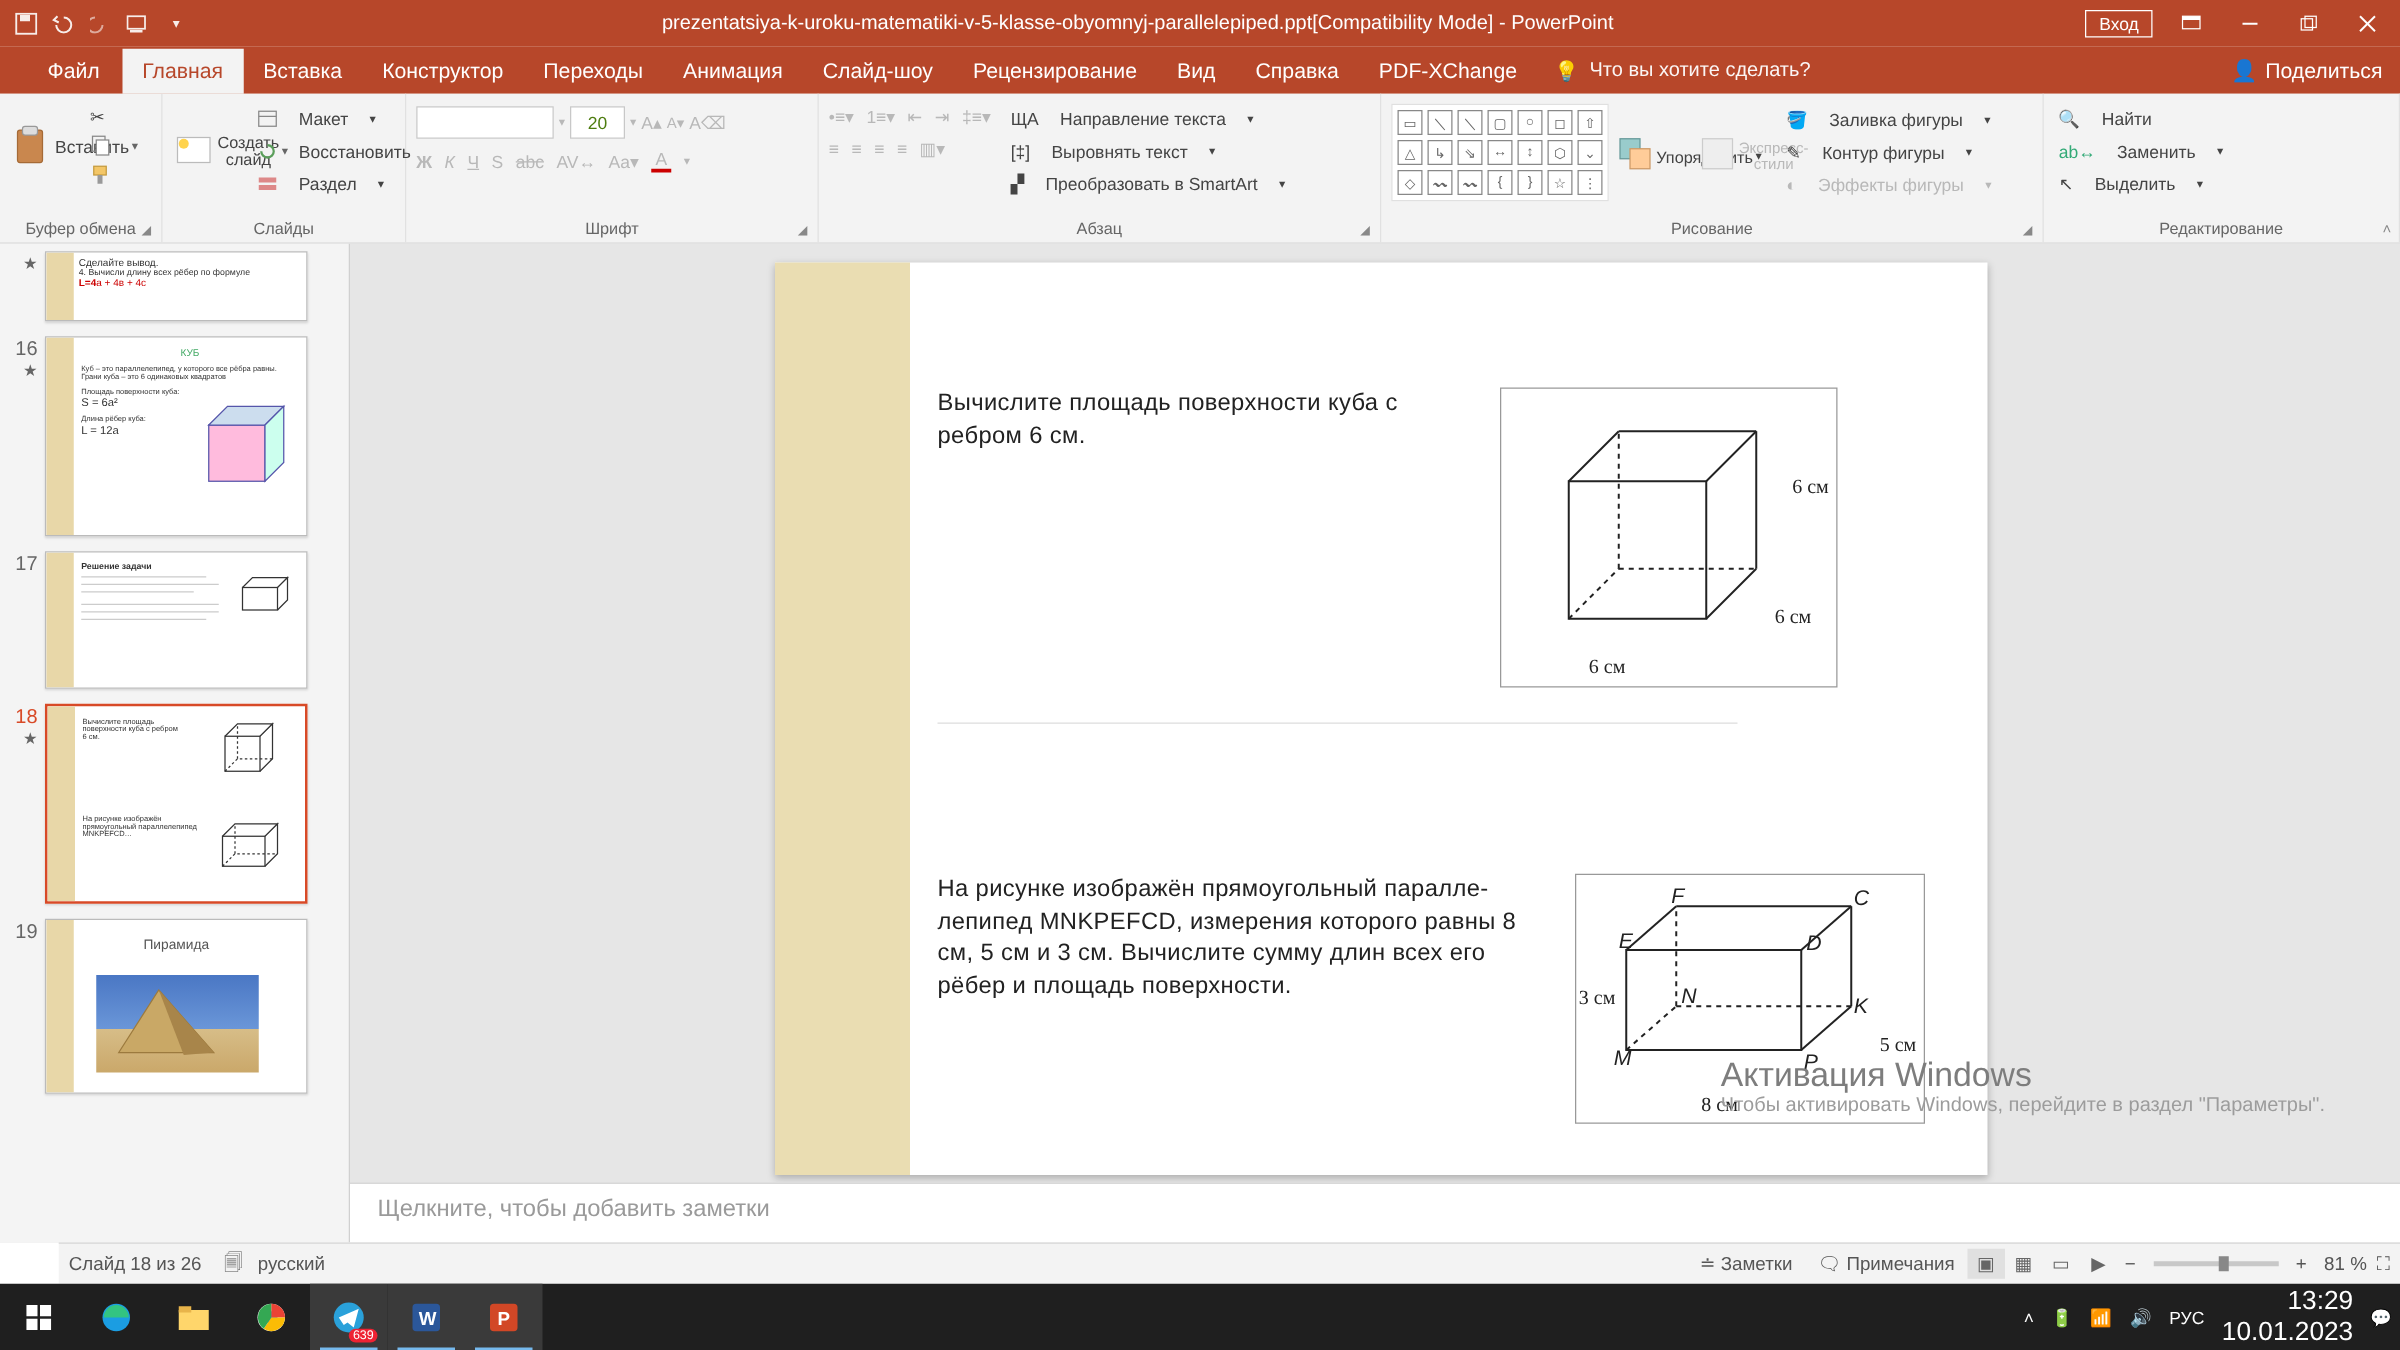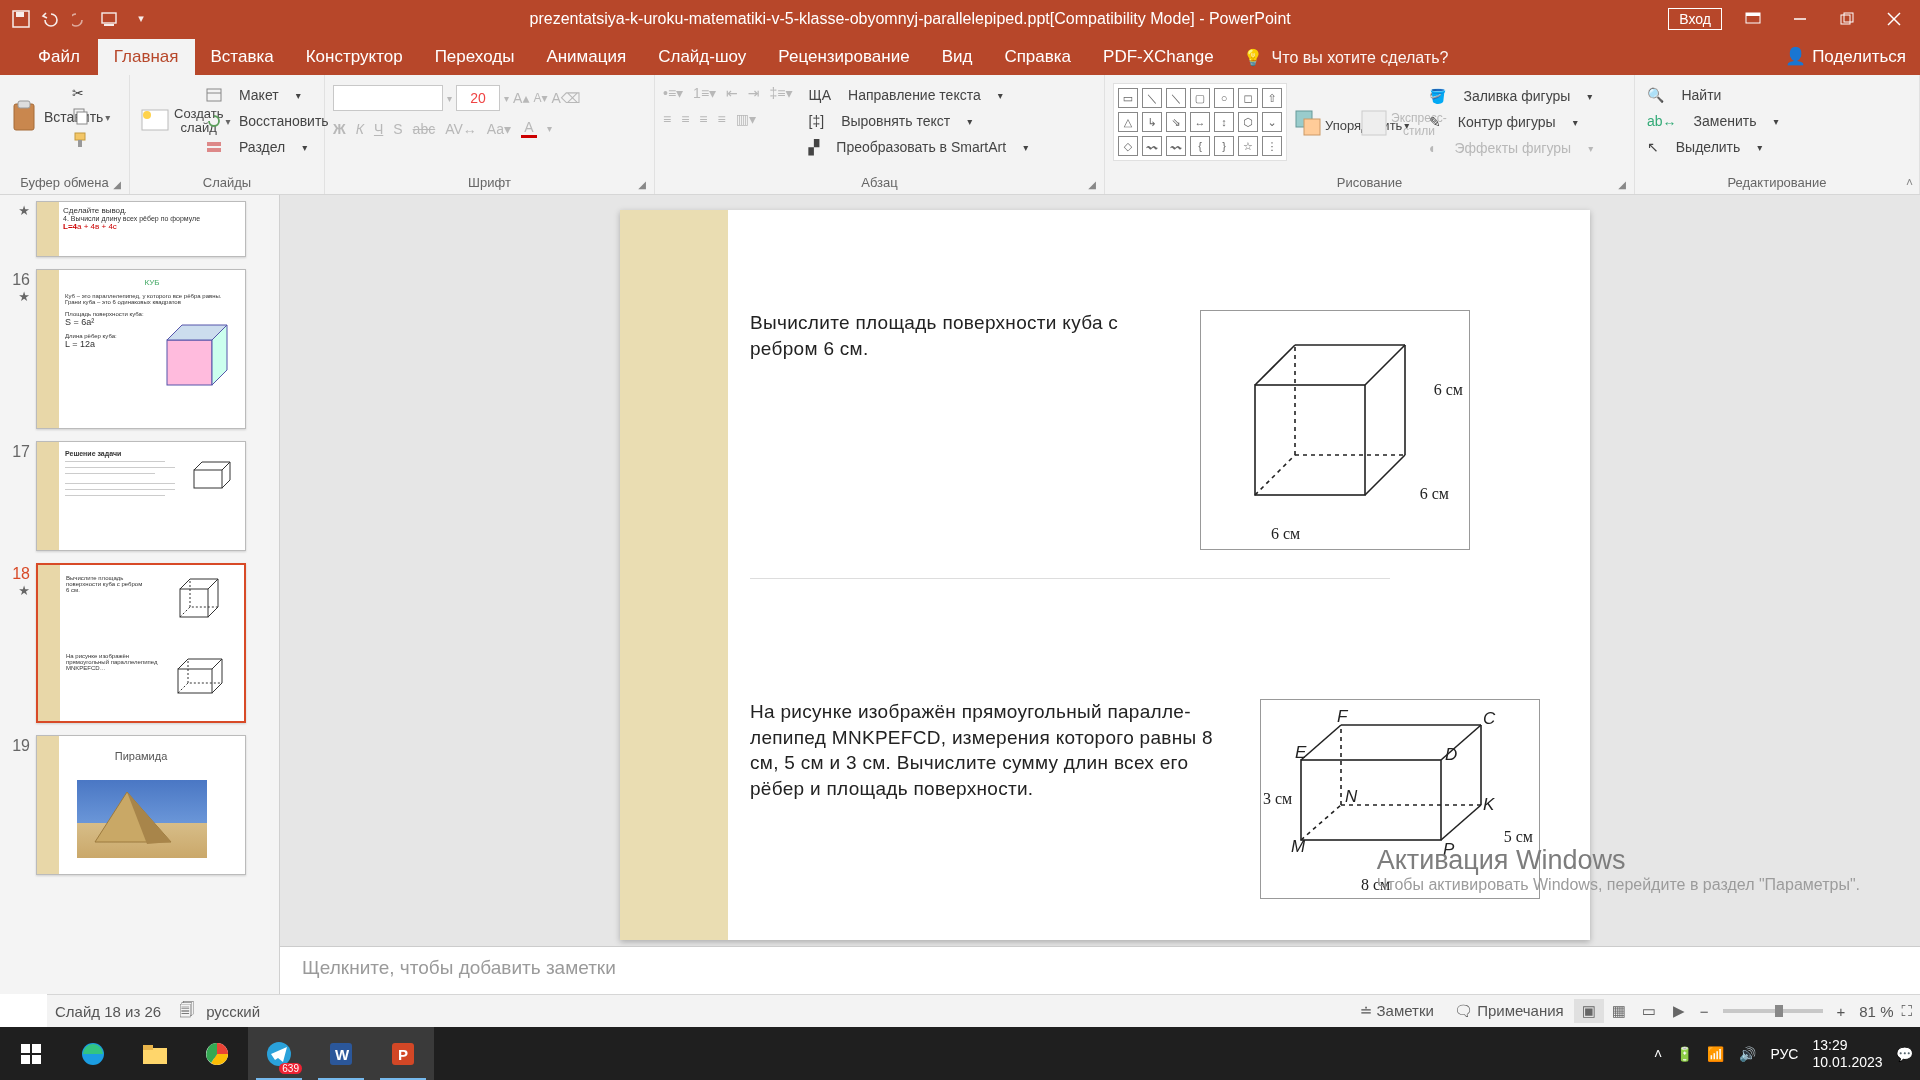--- a/index.html
+++ b/index.html
@@ -27,21 +27,21 @@
 .ribbon { height: 120px; background: #f3f3f3; border-bottom: 1px solid #d6d6d6; display: flex; font-size: 14px; color: #444; }
 .group { border-right: 1px solid #e1e1e1; padding: 4px 8px 2px 8px; display: flex; flex-direction: column; justify-content: space-between; }
 .group .glabel { text-align: center; font-size: 13px; color: #666; padding-bottom: 2px; position: relative; }
 .group .glabel .dlg { position: absolute; right: 0; bottom: 2px; font-size: 10px; color: #888; }
 .bigbtn { display: flex; flex-direction: row; align-items: center; width: 60px; padding-top: 6px; gap: 2px; }
 .bigbtn .bicon { width: 34px; height: 34px; }
 .row { display: flex; align-items: center; gap: 4px; }
 .smbtn { display: flex; align-items: center; gap: 17px; padding: 2px 4px; font-size: 14px; color: #444; }
 .disabled { color: #b8b8b8; }
 .fontbox { width: 110px; height: 26px; border: 1px solid #c8c8c8; background: #fff; }
-.sizebox { width: 44px; height: 26px; border: 1px solid #c8c8c8; background: #fff; display: flex; align-items: center; justify-content: center; color: #ef4444; }
+.sizebox { width: 44px; height: 26px; border: 1px solid #c8c8c8; background: #fff; display: flex; align-items: center; justify-content: center; color: #4d7c0f; }
 .colorbar { width: 16px; height: 3px; background: #c00; }
 .shape-gallery { display: grid; grid-template-columns: repeat(7, 20px); grid-template-rows: repeat(3, 20px); gap: 4px; padding: 4px; border: 1px solid #e0e0e0; background: #fff; }
 .shape-gallery span { border: 1px solid #888; font-size: 11px; display: flex; align-items: center; justify-content: center; color: #666; }
 
 
 .workarea { position: absolute; top: 195px; left: 0; right: 0; bottom: 33px; display: flex; background: #e6e6e6; }
 .thumbrail { width: 280px; background: #f4f4f4; border-right: 1px solid #d0d0d0; overflow: hidden; position: relative; }
 .thumb-item { display: flex; padding: 6px 10px 6px 4px; gap: 6px; }
 .thumb-item .num { width: 26px; text-align: right; font-size: 16px; color: #666; padding-top: 2px; }
 .thumb-item .hasanim { font-size: 13px; color: #666; }
@@ -75,21 +75,21 @@
 .viewbtn { width: 30px; height: 24px; border: 1px solid transparent; display: flex; align-items: center; justify-content: center; color: #666; }
 .viewbtn.active { background: #e0e0e0; }
 .zoom-slider { width: 100px; height: 4px; background: #c8c8c8; margin: 0 8px; position: relative; }
 .zoom-slider .knob { position: absolute; left: 52px; top: -4px; width: 8px; height: 12px; background: #888; }
 .winbar { position: absolute; left: 0; right: 0; bottom: 0; height: 53px; background: #1f1f1f; display: flex; align-items: center; }
 .winbar .tbtn { width: 62px; height: 53px; display: flex; align-items: center; justify-content: center; color: #fff; position: relative; }
 .winbar .tbtn.active { background: #3a3a3a; }
 .winbar .underline { position: absolute; bottom: 0; left: 8px; right: 8px; height: 2px; background: #76b9ed; }
 .winbar .spacer { flex: 1; }
 .tray { display: flex; align-items: center; color: #fff; font-size: 14px; gap: 14px; padding-right: 6px; }
-.tray .clock { text-align: left; line-height: 1.15; font-size: 14px; }
+.tray .clock { text-align: right; line-height: 1.15; font-size: 21px; }
 
 
 .workarea { bottom: 86px; }
 .statusbar { bottom: 53px; margin-left: 47px; }
 
 
 .watermark { position: absolute; right: 60px; bottom: 100px; color: #8a8a8a; }
 .watermark .wt { font-size: 27px; color: #7d7d7d; }
 .watermark .ws { font-size: 16px; color: #9c9c9c; }
 

